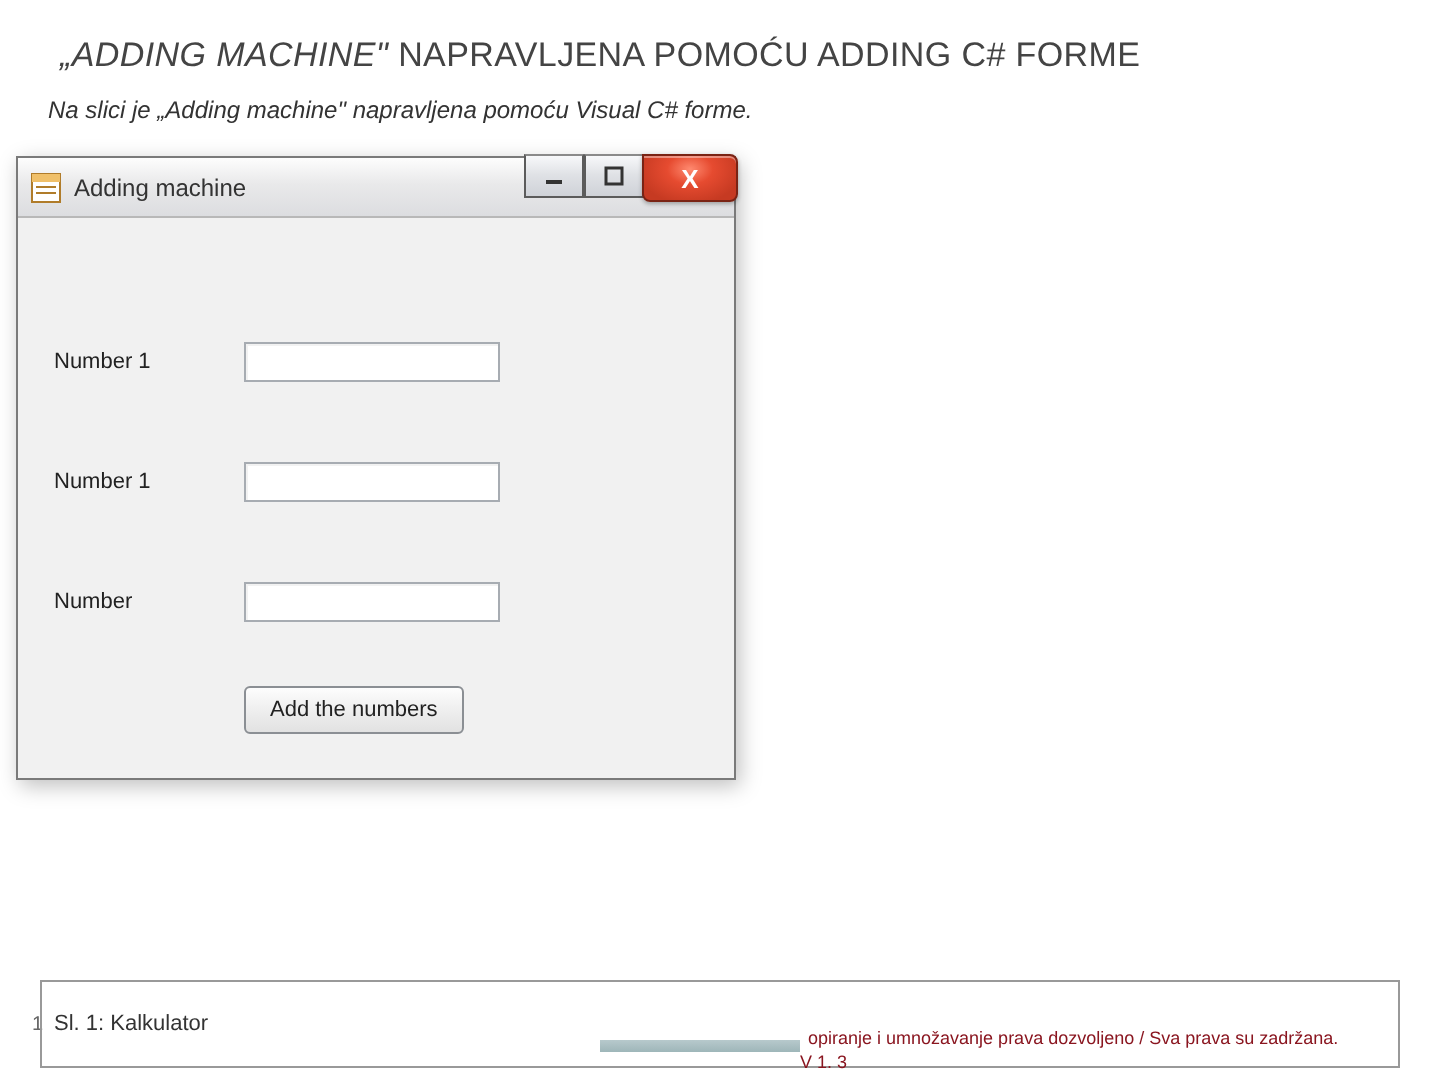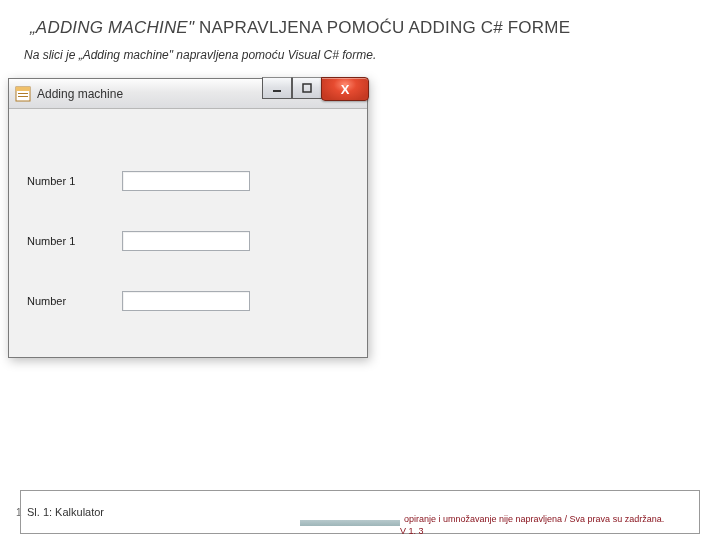--- a/index.html
+++ b/index.html
@@ -189,22 +189,25 @@
       <input class="fld" value="" style="">
     </div>
     <div class="form-row">
       <div class="lbl">Number 1</div>
       <input class="fld" value="" style="">
     </div>
     <div class="form-row">
       <div class="lbl">Number</div>
       <input class="fld" value="" style="">
     </div>
+    <div class="btn-row">
+      <button class="btn">Add the numbers</button>
+    </div>
   </div>
 </div>
 
 <div class="pg-num">1</div>
 <div class="fig-caption-box">
   <span class="fig-caption">Sl. 1: Kalkulator</span>
 </div>
 <div class="copyright-bar"></div>
-<div class="copyright-text">opiranje i umnožavanje nije napravljena / Sva prava su zadržana.</div>
+<div class="copyright-text">opiranje i umnožavanje prava dozvoljeno / Sva prava su zadržana.</div>
 <div class="version">V 1. 3</div>
 
 </body></html>

